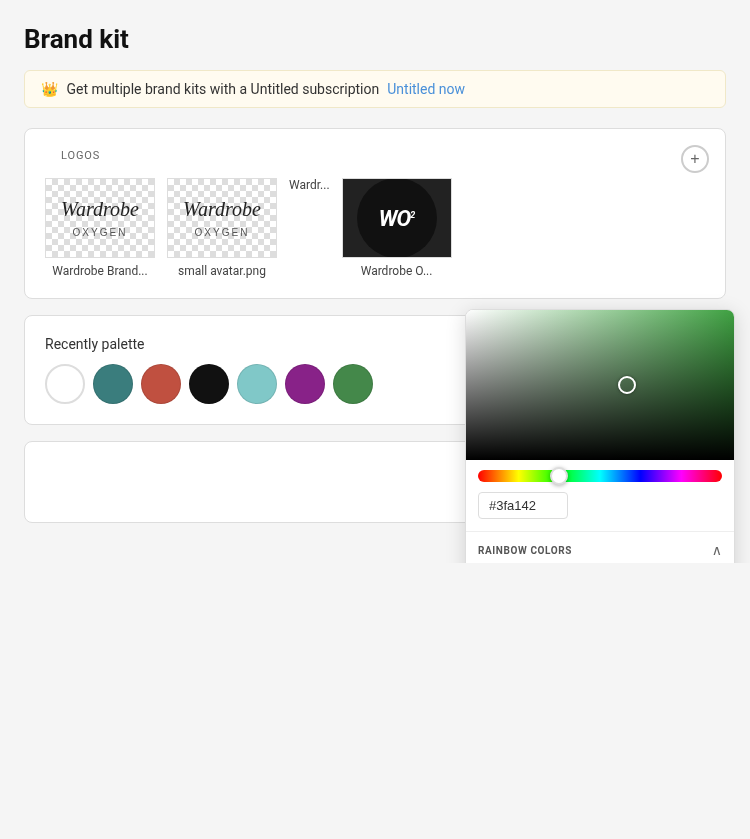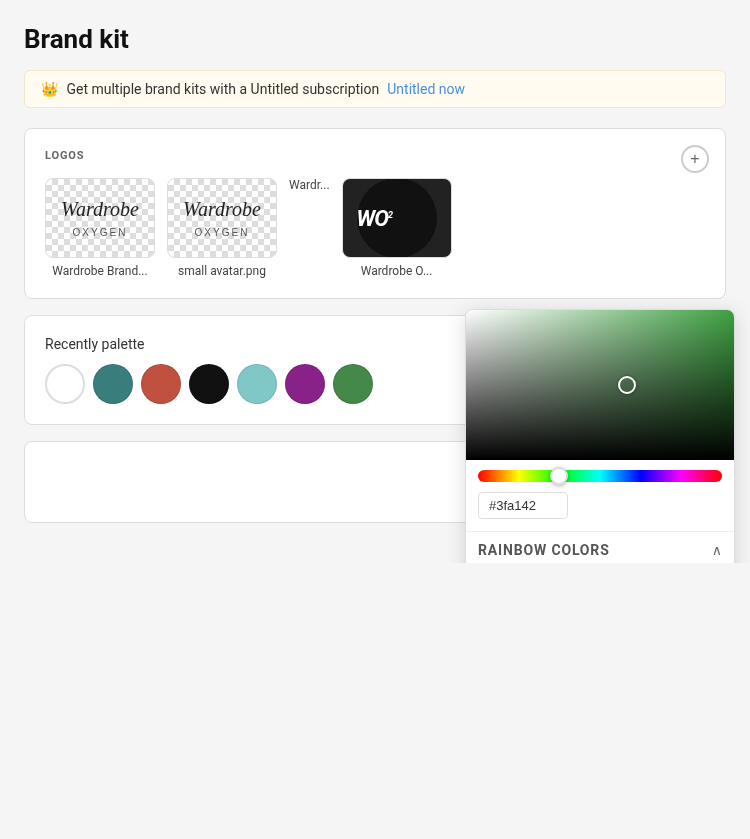--- a/index.html
+++ b/index.html
@@ -38,25 +38,26 @@
       background: #fff;
       border: 1px solid #ddd;
       border-radius: 8px;
       padding: 20px;
       margin-bottom: 16px;
       position: relative;
     }
 
     .section-header {
       font-size: 11px;
-      font-weight: 700;
+      font-weight: 400;
       letter-spacing: 0.08em;
       color: #666;
       margin-bottom: 16px;
       text-transform: uppercase;
+      margin-left: 16px;
     }
 
     .section-add-btn {
       position: absolute;
       top: 16px;
       right: 16px;
       width: 28px;
       height: 28px;
       border-radius: 50%;
       border: 2px solid #ccc;
@@ -81,21 +82,21 @@
       flex-direction: column;
       align-items: center;
       gap: 6px;
       cursor: pointer;
     }
 
     .logo-thumbnail {
       width: 110px;
       height: 80px;
       border: 1px solid #ddd;
-      border-radius: 8px;
+      border-radius: 0;
       display: flex;
       align-items: center;
       justify-content: center;
       background: 
         repeating-conic-gradient(#ddd 0% 25%, #fff 0% 50%) 0 0 / 12px 12px;
       overflow: hidden;
       position: relative;
     }
 
     .logo-thumbnail.dark-bg {
@@ -225,21 +226,21 @@
     }
 
     .rainbow-header {
       display: flex;
       justify-content: space-between;
       align-items: center;
       margin-bottom: 10px;
     }
 
     .rainbow-title {
-      font-size: 14px;
+      font-size: 10px;
       font-weight: 700;
       letter-spacing: 0.06em;
       color: #555;
       text-transform: uppercase;
     }
 
     .chevron-icon {
       font-size: 14px;
       color: #666;
       cursor: pointer;
@@ -301,21 +302,21 @@
     }
 
     
     .wo2-circle {
       width: 80px;
       height: 80px;
       border-radius: 50%;
       background: #111;
       display: flex;
       align-items: center;
-      justify-content: flex-start;
+      justify-content: center;
     }
 
     .wo2-text {
       color: #fff;
       font-size: 22px;
       font-weight: 700;
       font-style: italic;
       letter-spacing: -1px;
     }
 

